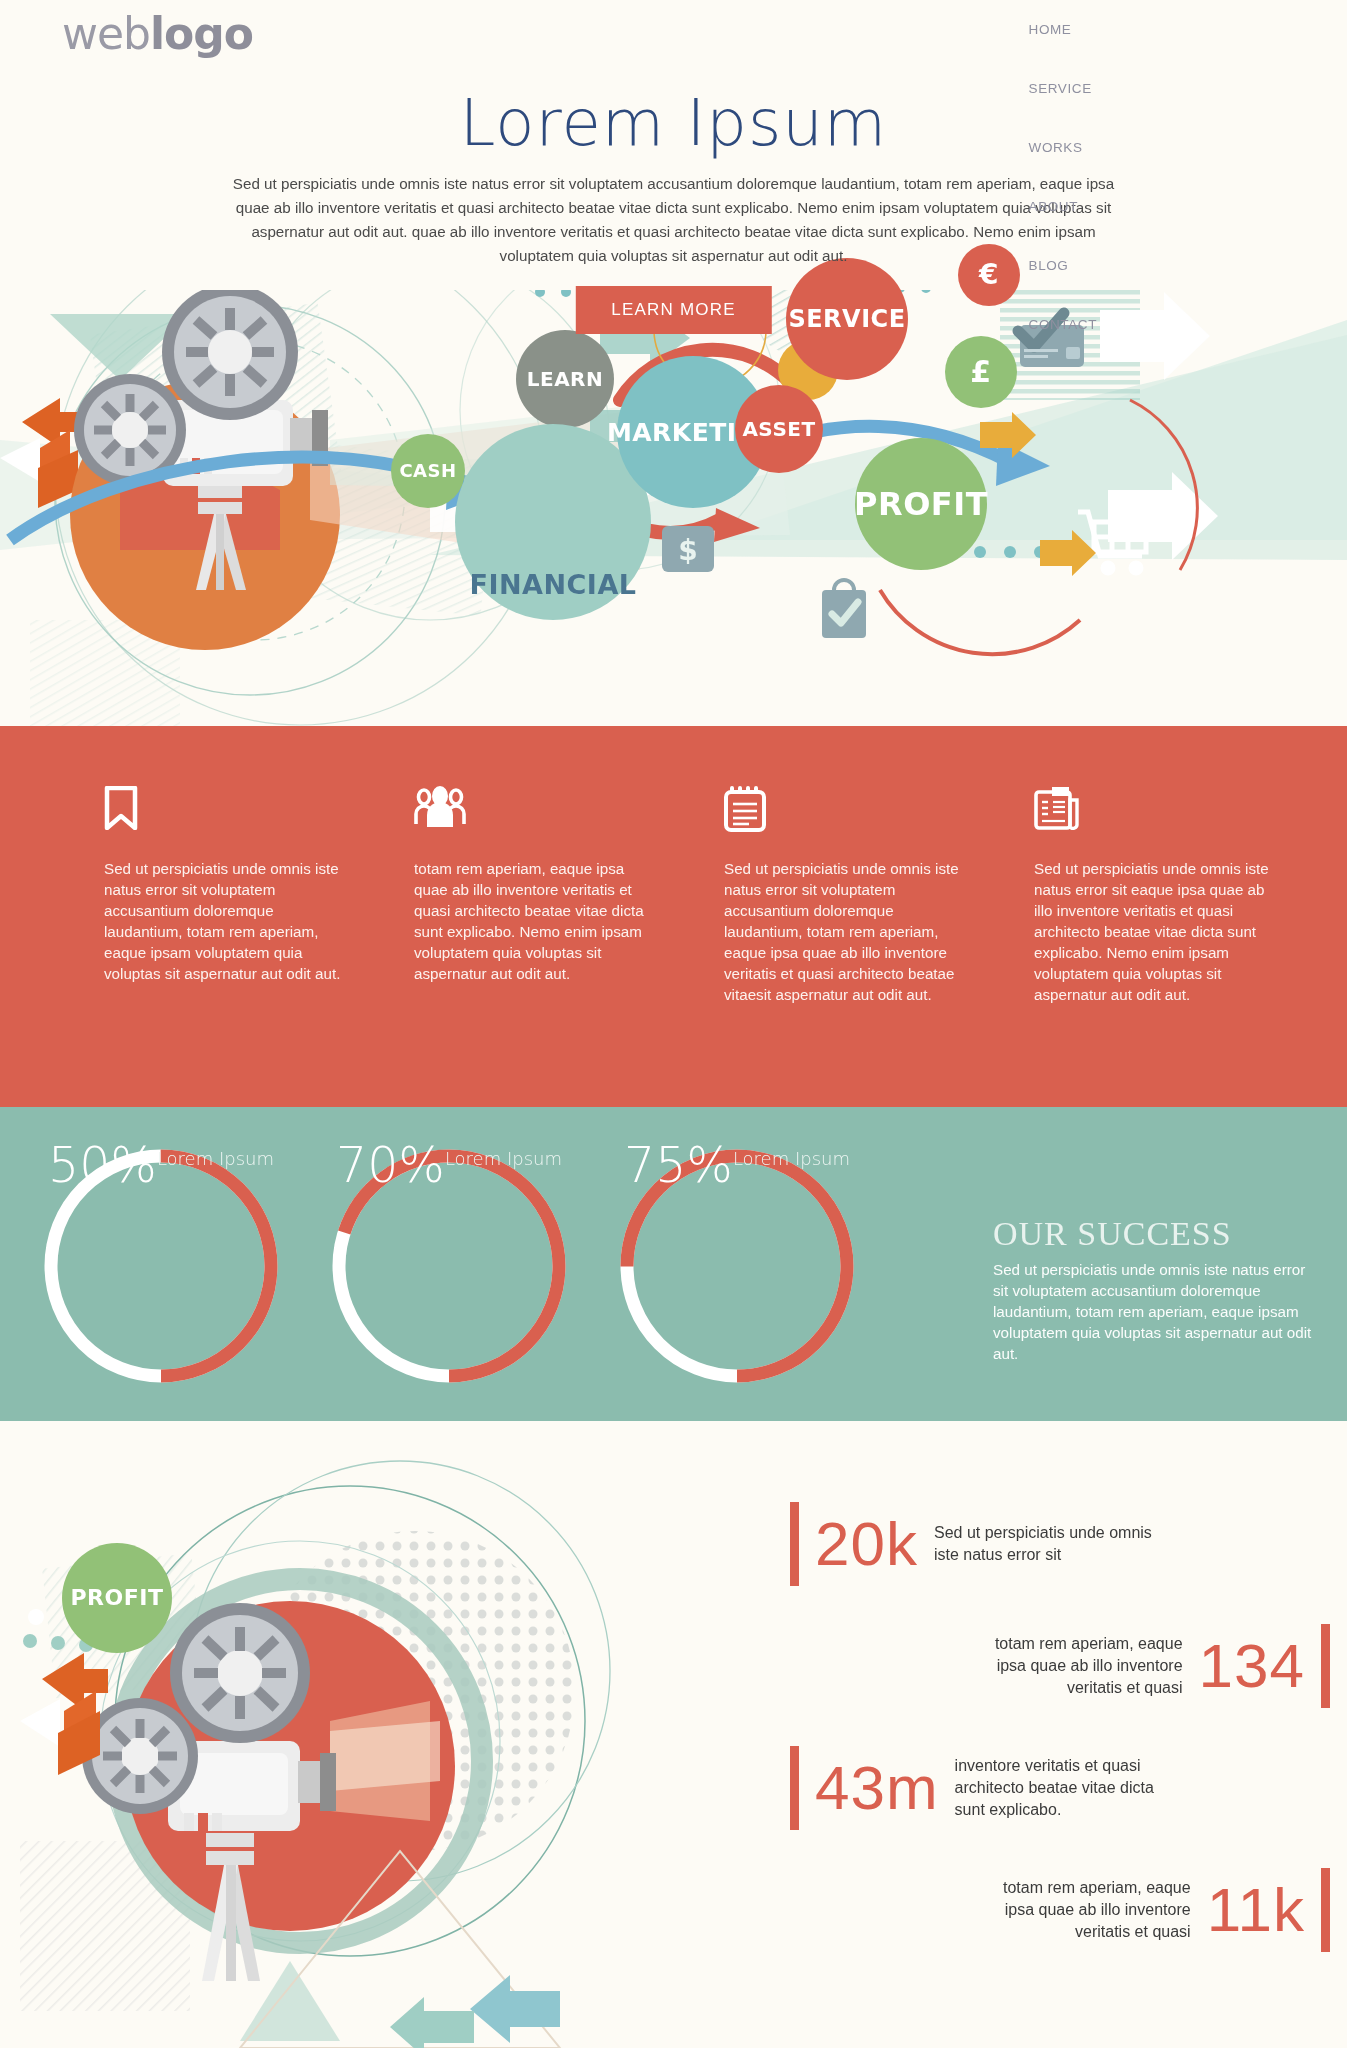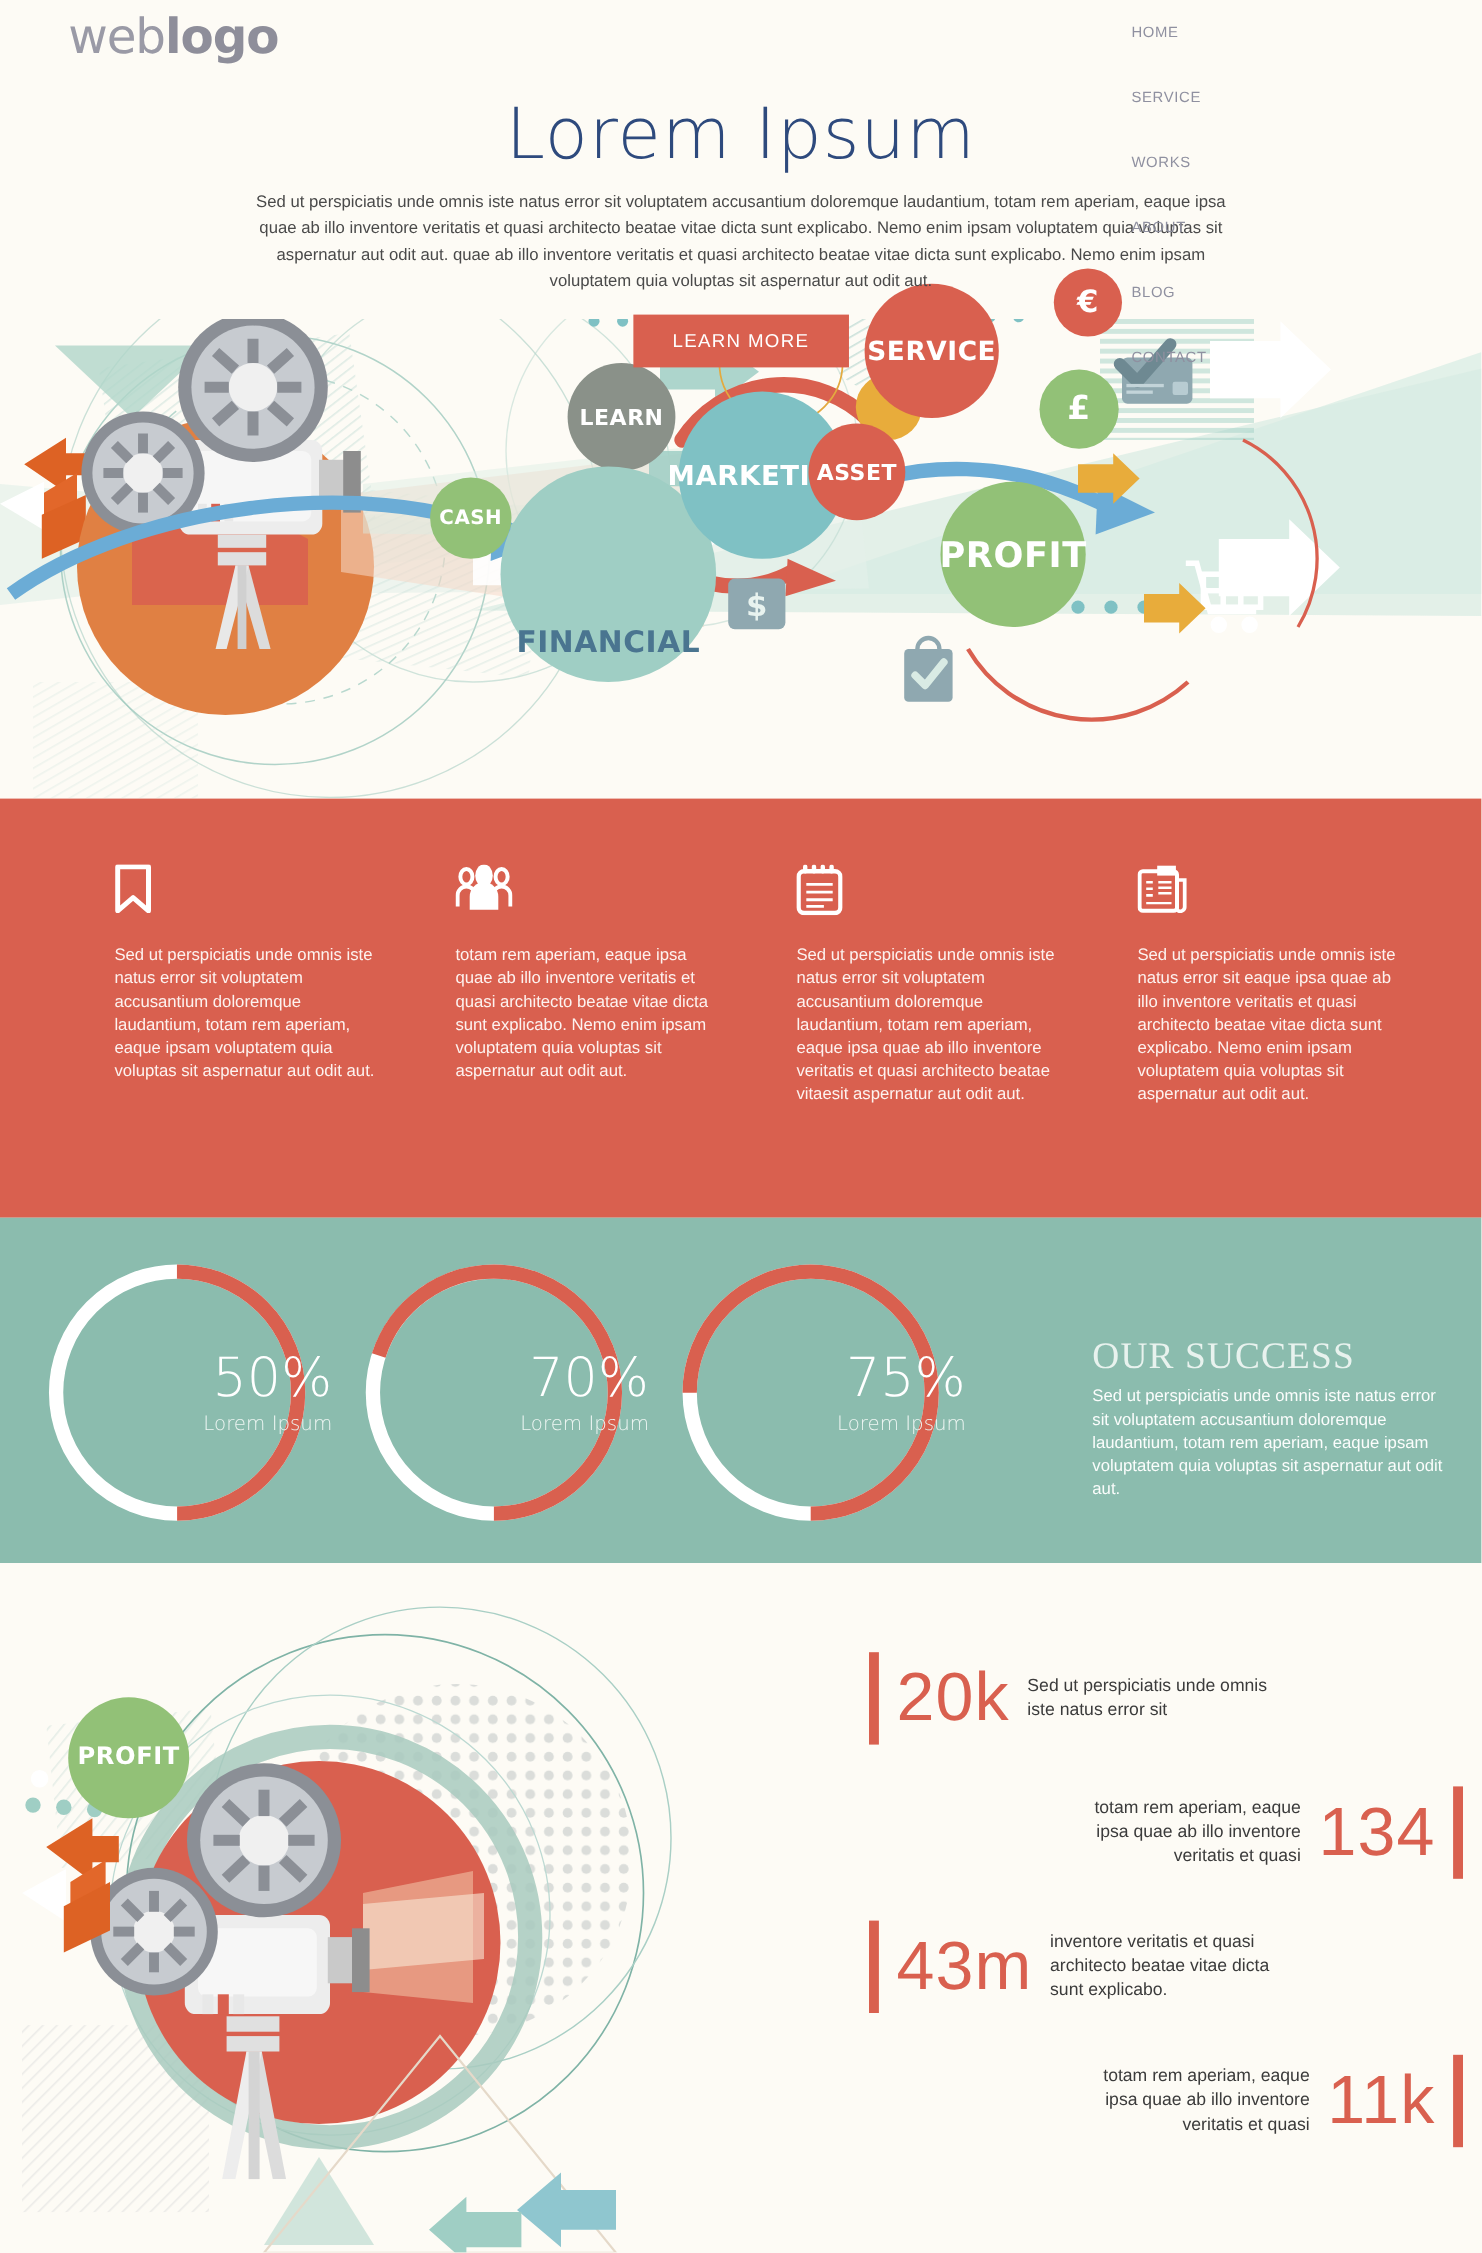--- a/index.html
+++ b/index.html
@@ -143,24 +143,24 @@
   .success {
     position: absolute;
     top: 1107px; left: 0;
     width: 1347px; height: 314px;
     background: #8bbcae;
   }
   .donuts { position: absolute; top: 34px; left: 36px; display: flex; gap: 38px; }
   .donut { position: relative; width: 250px; height: 250px; }
   .donut svg { position:absolute; top:0; left:0; transform: rotate(-90deg) scaleX(-1); }
   .donut-center {
-    position: absolute; top: 0; left: 16px;
+    position: absolute; top: 0; left: 0;
     width: 250px; height: 250px;
-    display: flex; flex-direction: column;
-    align-items: flex-end; justify-content: center;
+    display: flex; flex-direction: row;
+    align-items: flex-start; justify-content: center;
   }
   .donut-pct {
     font-size: 49px; font-weight: 300; color: #fff;
     font-family: "DejaVu Sans", sans-serif; line-height: 1;
   }
   .donut-lbl { font-size: 18px; font-weight: 300; color: #eef6f3; margin-top: 7px; font-family: "DejaVu Sans", sans-serif; }
   .success-right { position: absolute; top: 108px; left: 993px; width: 330px; }
   .success-title {
     font-size: 34px; font-weight: 300; color: #e8f2ee;
     letter-spacing: 1px; font-family: Liberation Serif, serif;

